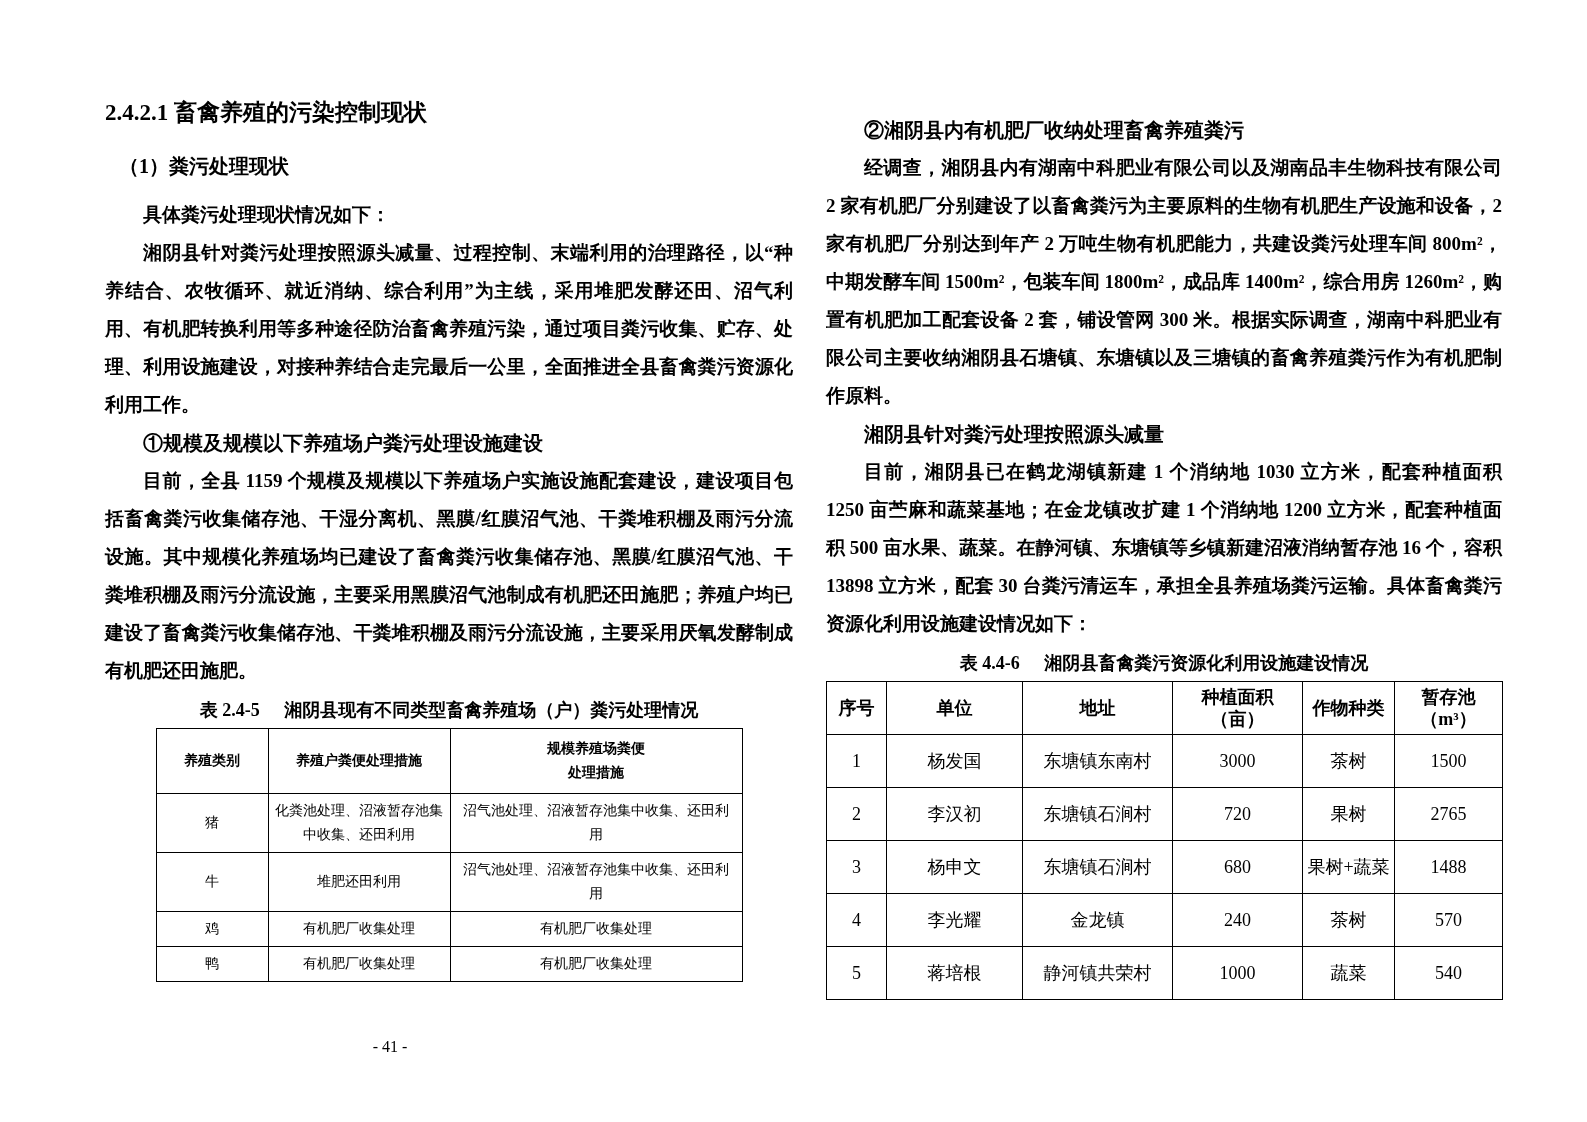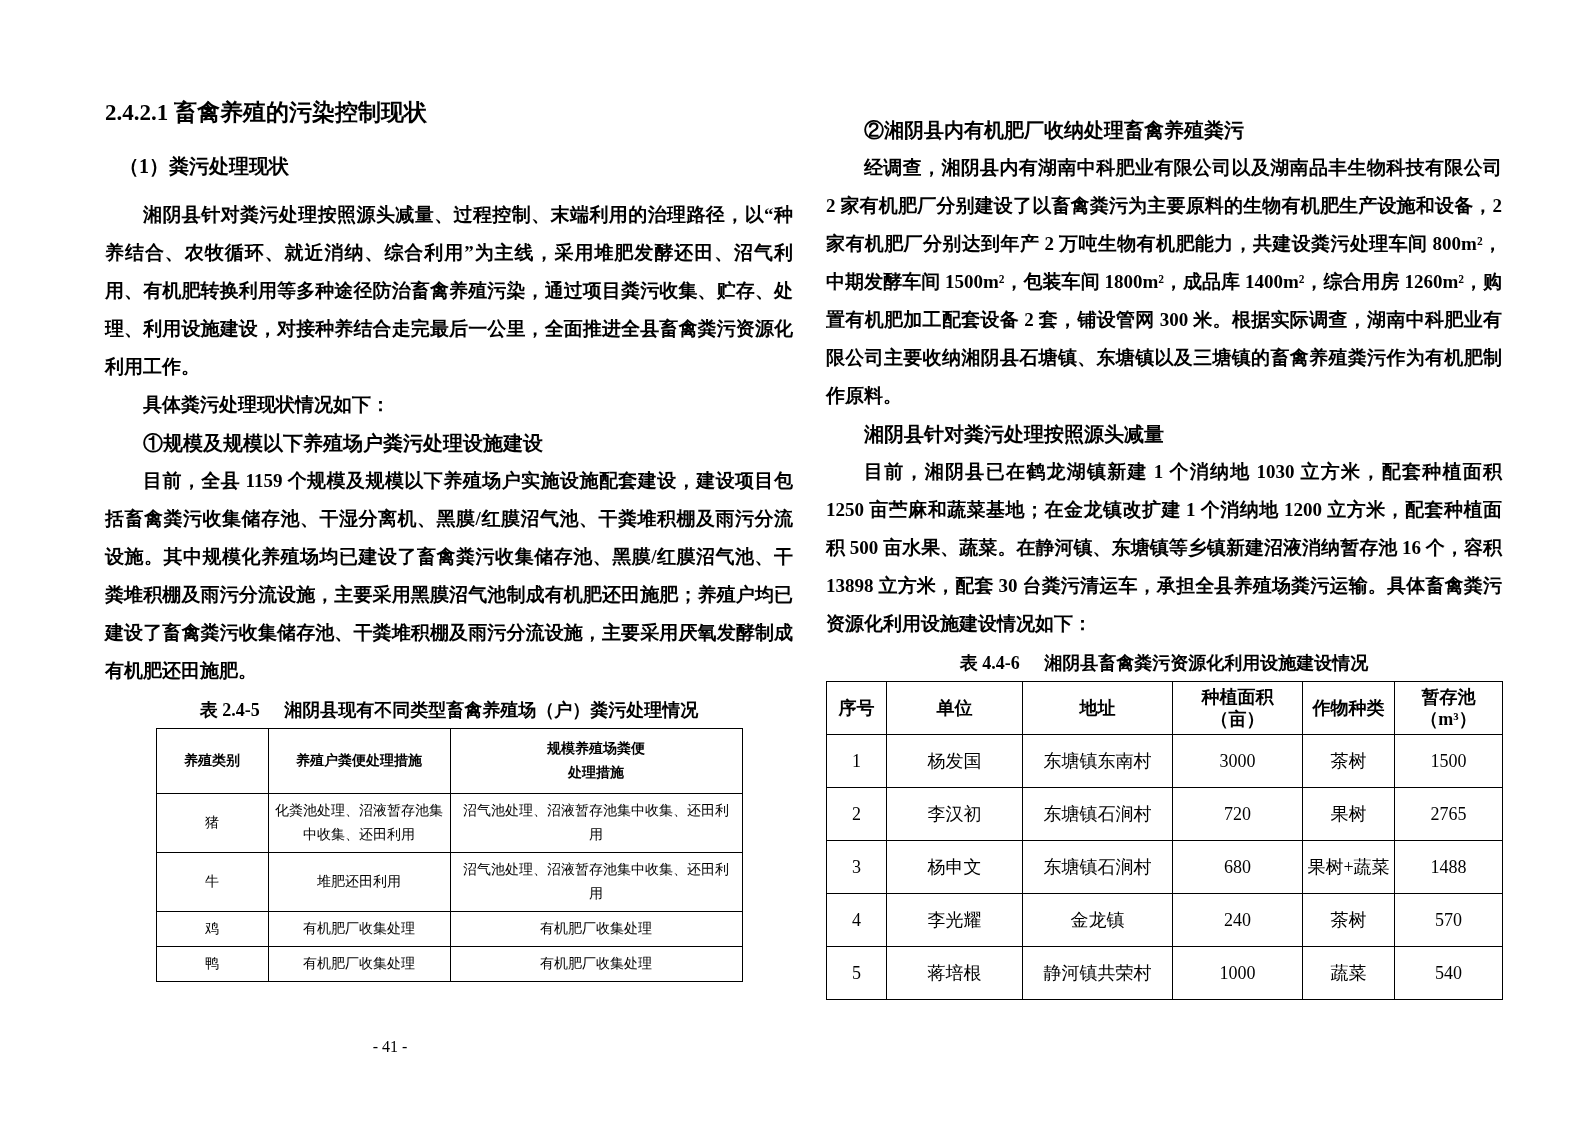--- a/index.html
+++ b/index.html
@@ -52,22 +52,22 @@
   }
 </style>
 </head>
 <body>
 
 <div class="page">
 
   <div class="col col-left">
     <div class="h1">2.4.2.1 畜禽养殖的污染控制现状</div>
     <div class="h2">（1）粪污处理现状</div>
+    <p class="body">具体粪污处理现状情况如下：</p>
     <p class="body">湘阴县针对粪污处理按照源头减量、过程控制、末端利用的治理路径，以“种养结合、农牧循环、就近消纳、综合利用”为主线，采用堆肥发酵还田、沼气利用、有机肥转换利用等多种途径防治畜禽养殖污染，通过项目粪污收集、贮存、处理、利用设施建设，对接种养结合走完最后一公里，全面推进全县畜禽粪污资源化利用工作。</p>
-    <p class="body">具体粪污处理现状情况如下：</p>
     <div class="h3">①规模及规模以下养殖场户粪污处理设施建设</div>
     <p class="body">目前，全县 1159 个规模及规模以下养殖场户实施设施配套建设，建设项目包括畜禽粪污收集储存池、干湿分离机、黑膜/红膜沼气池、干粪堆积棚及雨污分流设施。其中规模化养殖场均已建设了畜禽粪污收集储存池、黑膜/红膜沼气池、干粪堆积棚及雨污分流设施，主要采用黑膜沼气池制成有机肥还田施肥；养殖户均已建设了畜禽粪污收集储存池、干粪堆积棚及雨污分流设施，主要采用厌氧发酵制成有机肥还田施肥。</p>
 
     <div class="caption">
       <span class="cap-label">表 2.4-5</span>
       <span>湘阴县现有不同类型畜禽养殖场（户）粪污处理情况</span>
     </div>
 
     <table class="tbl tbl-left">
       <colgroup>

